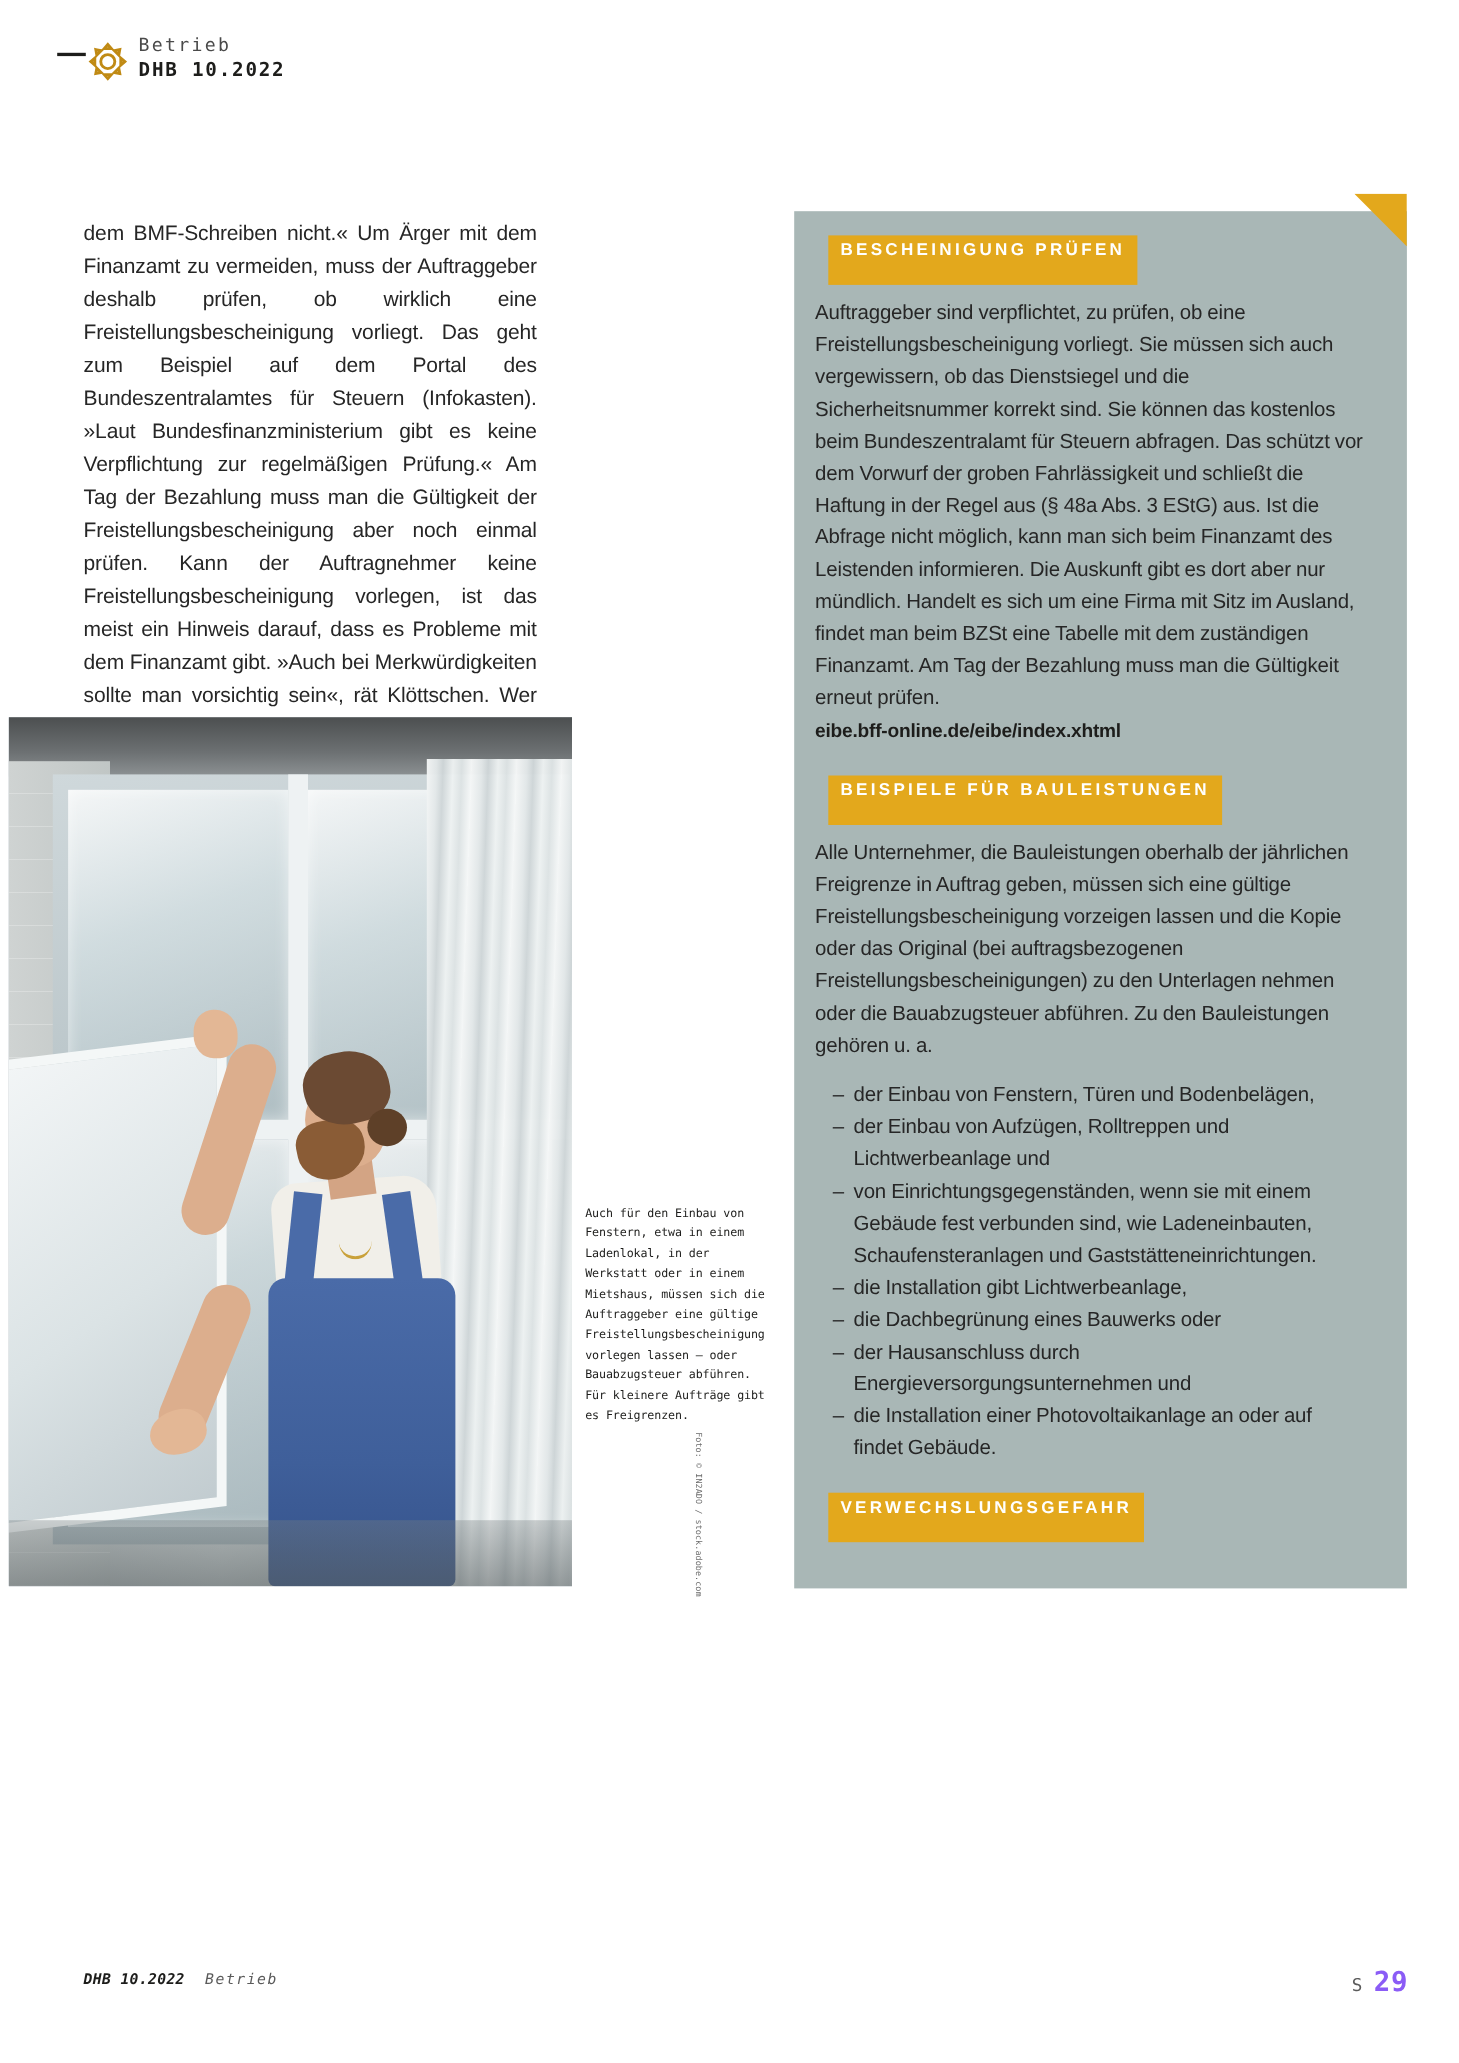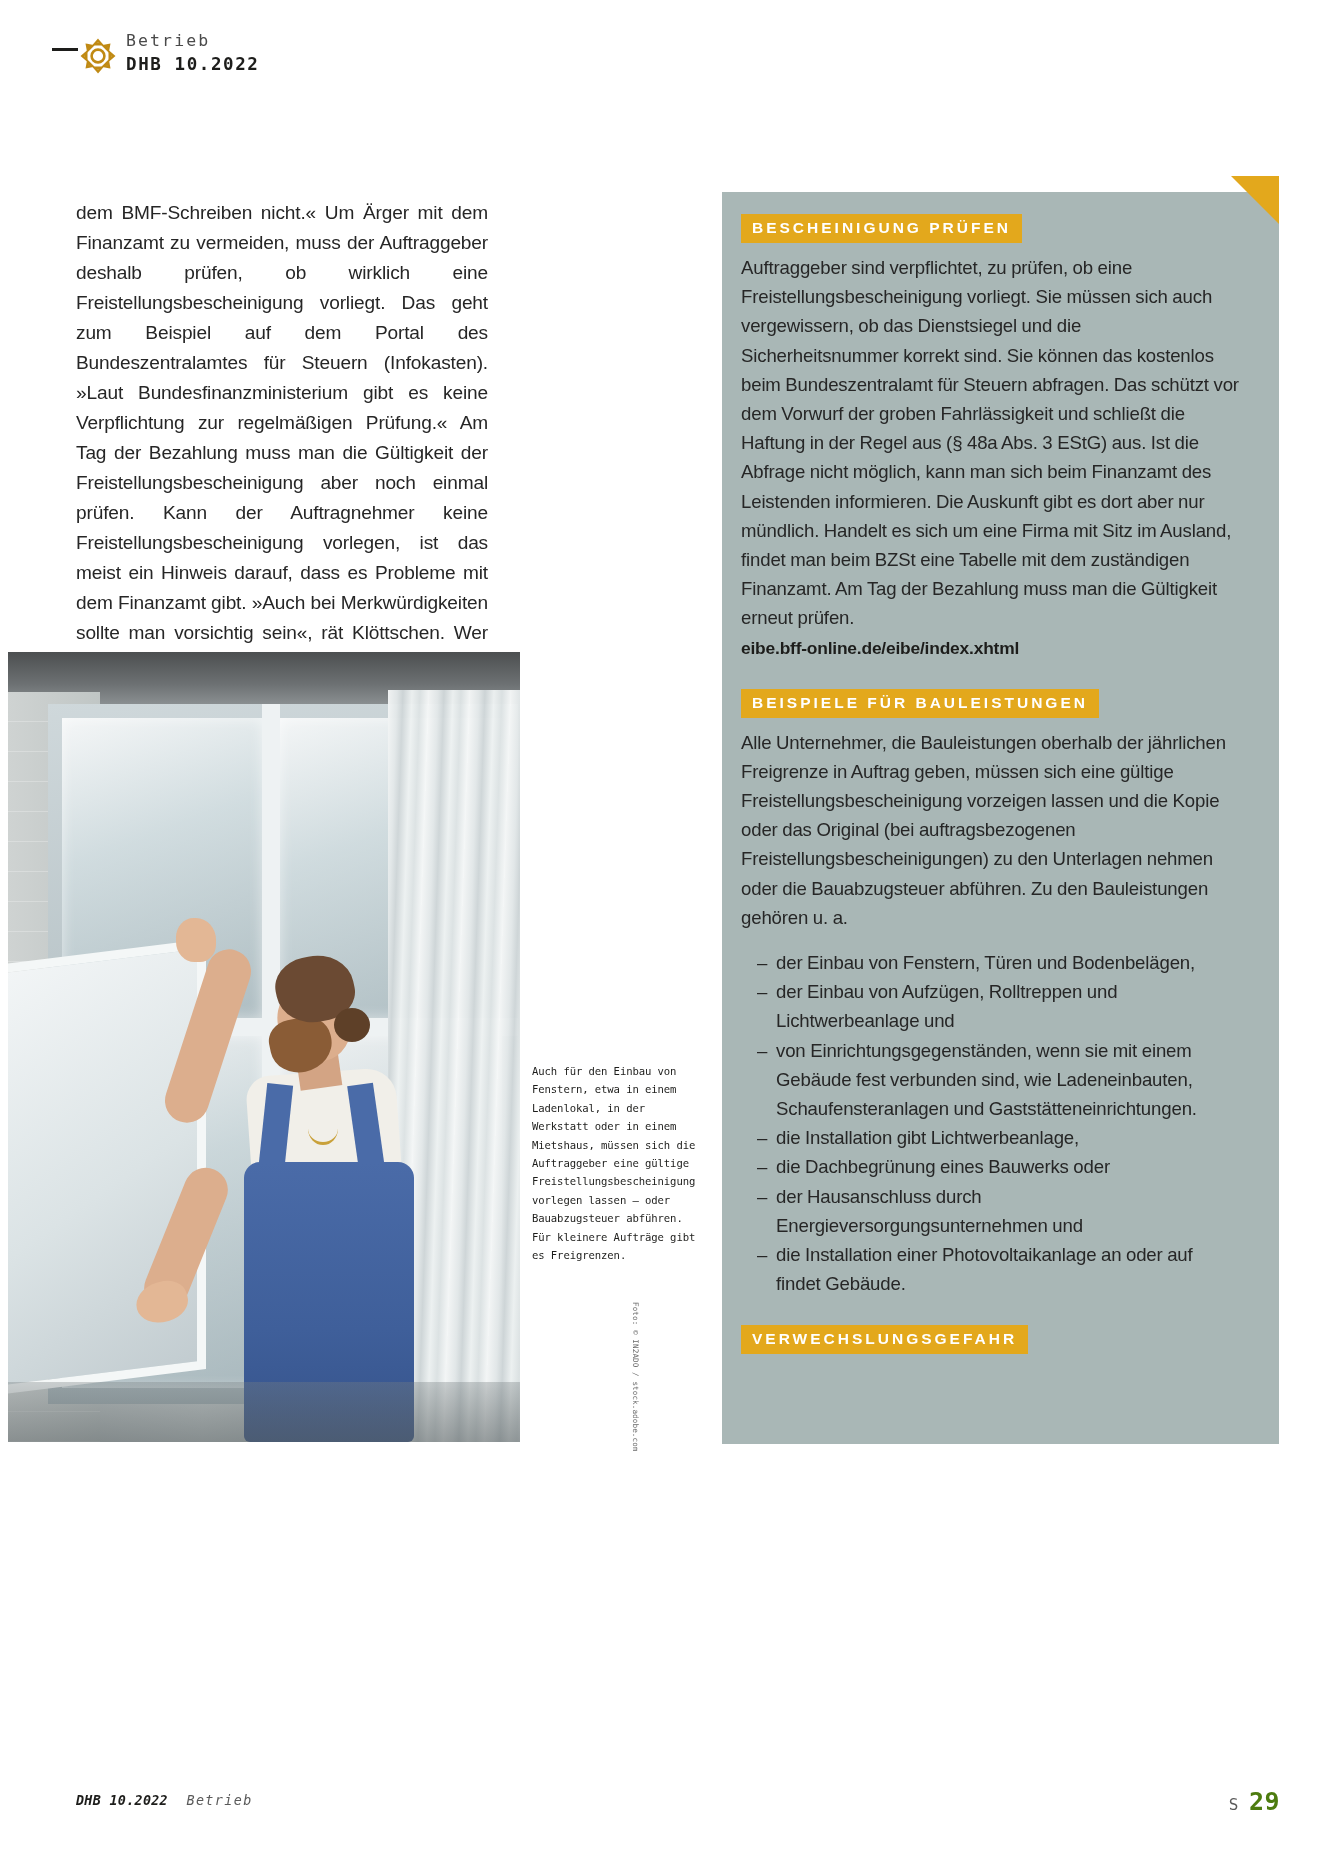--- a/index.html
+++ b/index.html
@@ -195,21 +195,21 @@
   }
   #ph-floor {
     left: 0; bottom: 0; width: 512px; height: 60px;
     background: linear-gradient(180deg, rgba(120,128,130,0.35), rgba(90,98,100,0.6));
   }
 
   
   #caption {
     position: absolute;
     left: 532px;
-    top: 1062px;
+    top: 1094px;
     width: 168px;
   }
   #caption p {
     margin: 0;
     font-family: "DejaVu Sans Mono", monospace;
     font-size: 10.6px;
     line-height: 18.4px;
     color: #1d1d1b;
     letter-spacing: -0.1px;
   }
@@ -252,22 +252,22 @@
     width: 500px;
   }
   .side-heading {
     display: inline-block;
     background: #e3a81c;
     color: #ffffff;
     font-family: "Liberation Sans", sans-serif;
     font-size: 15.5px;
     font-weight: bold;
     letter-spacing: 3.0px;
-    padding: 5px 11px 6px 11px;
-    margin: 0 0 10px 0;
+    padding: 5px 11px 22px 11px;
+    margin: 0 0 10px 12px;
     line-height: 18px;
   }
   .side-body {
     margin: 0;
     font-family: "Liberation Sans", sans-serif;
     font-size: 18.6px;
     line-height: 29.2px;
     color: #262626;
     letter-spacing: -0.15px;
     word-spacing: -0.4px;
@@ -344,21 +344,21 @@
   #footer-page-prefix {
     font-family: "DejaVu Sans Mono", monospace;
     font-size: 16px;
     color: #5a5a5a;
     letter-spacing: 1px;
   }
   #footer-page-number {
     font-family: "DejaVu Sans Mono", monospace;
     font-size: 25px;
     font-weight: bold;
-    color: #4d7c0f;
+    color: #8b5cf6;
     letter-spacing: 0.5px;
     margin-left: 5px;
   }
 </style>
 </head>
 <body>
 
 <div id="header">
   <div id="header-rule"></div>
   <span id="gear-icon">

